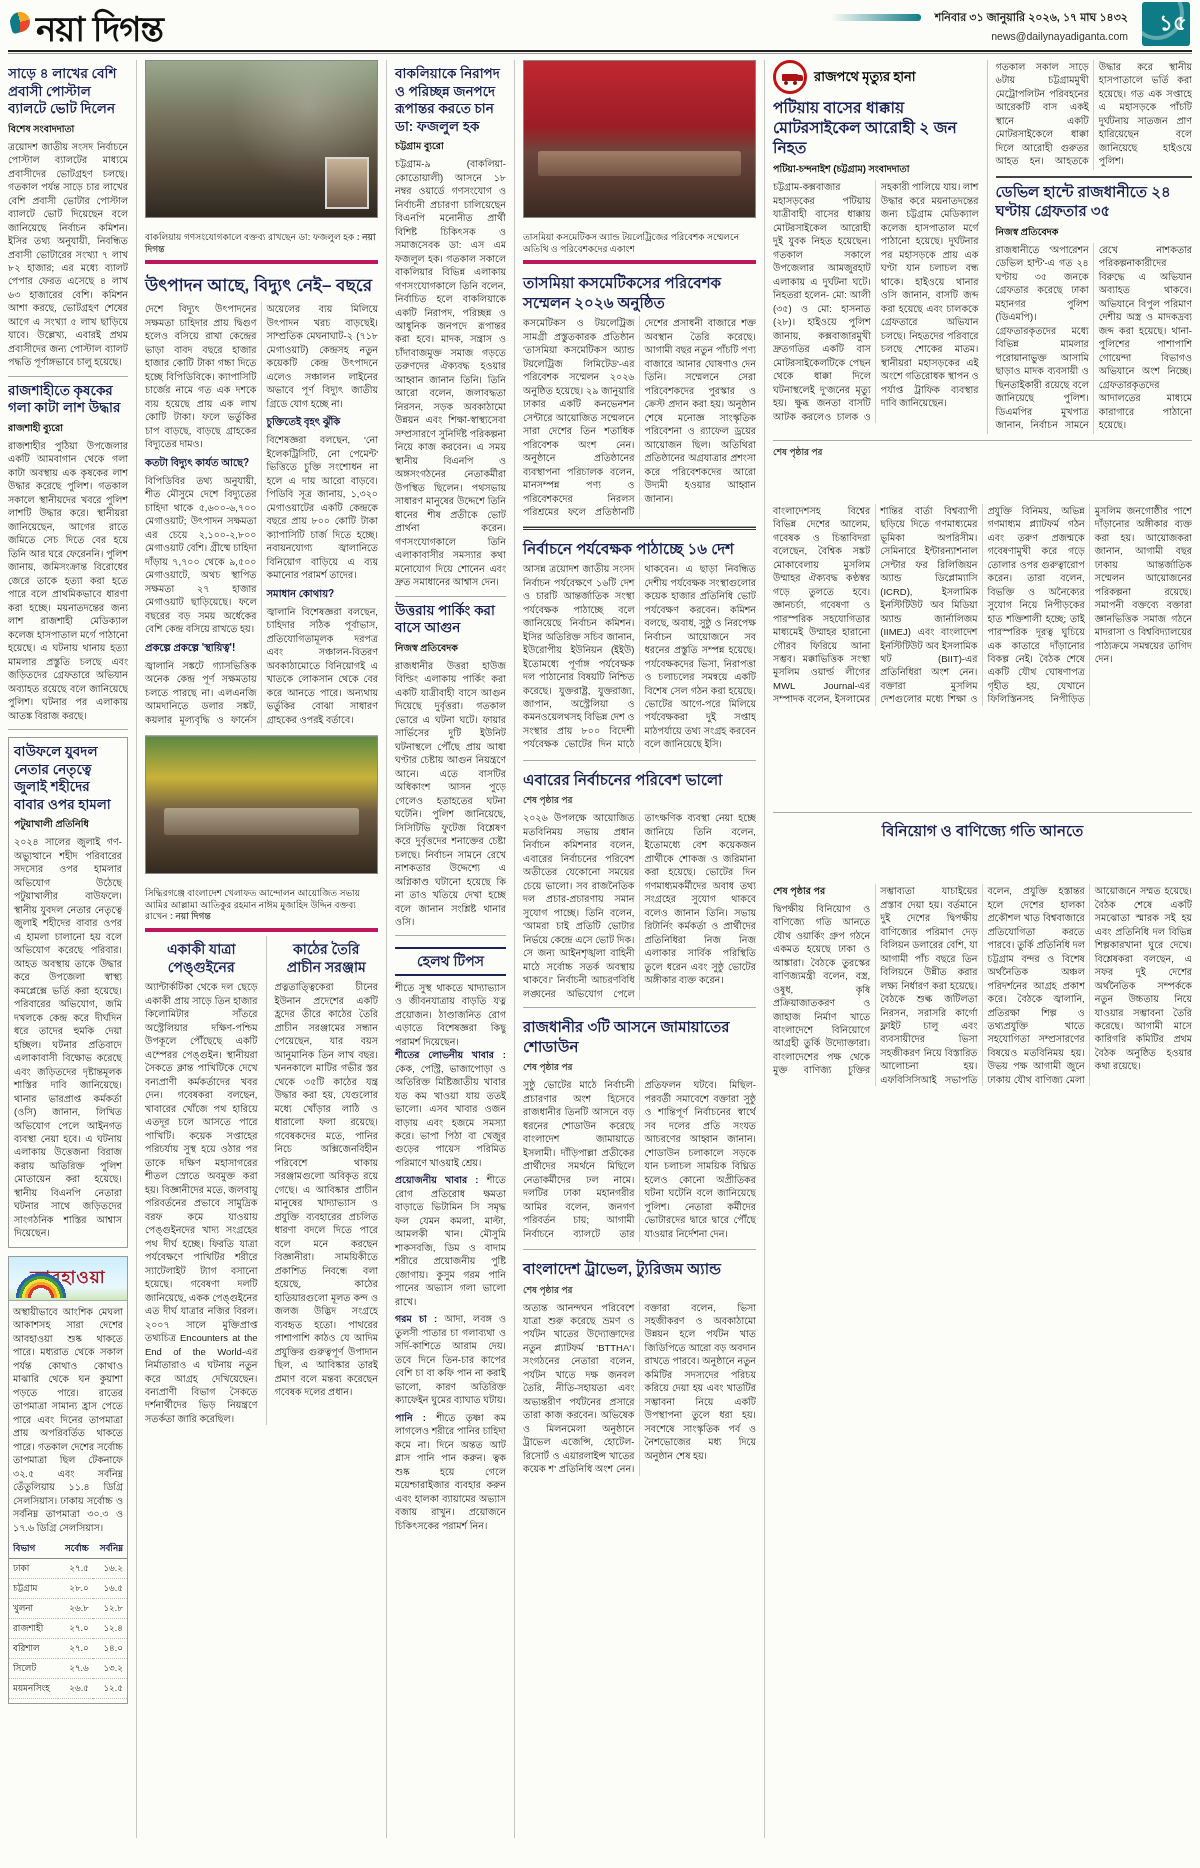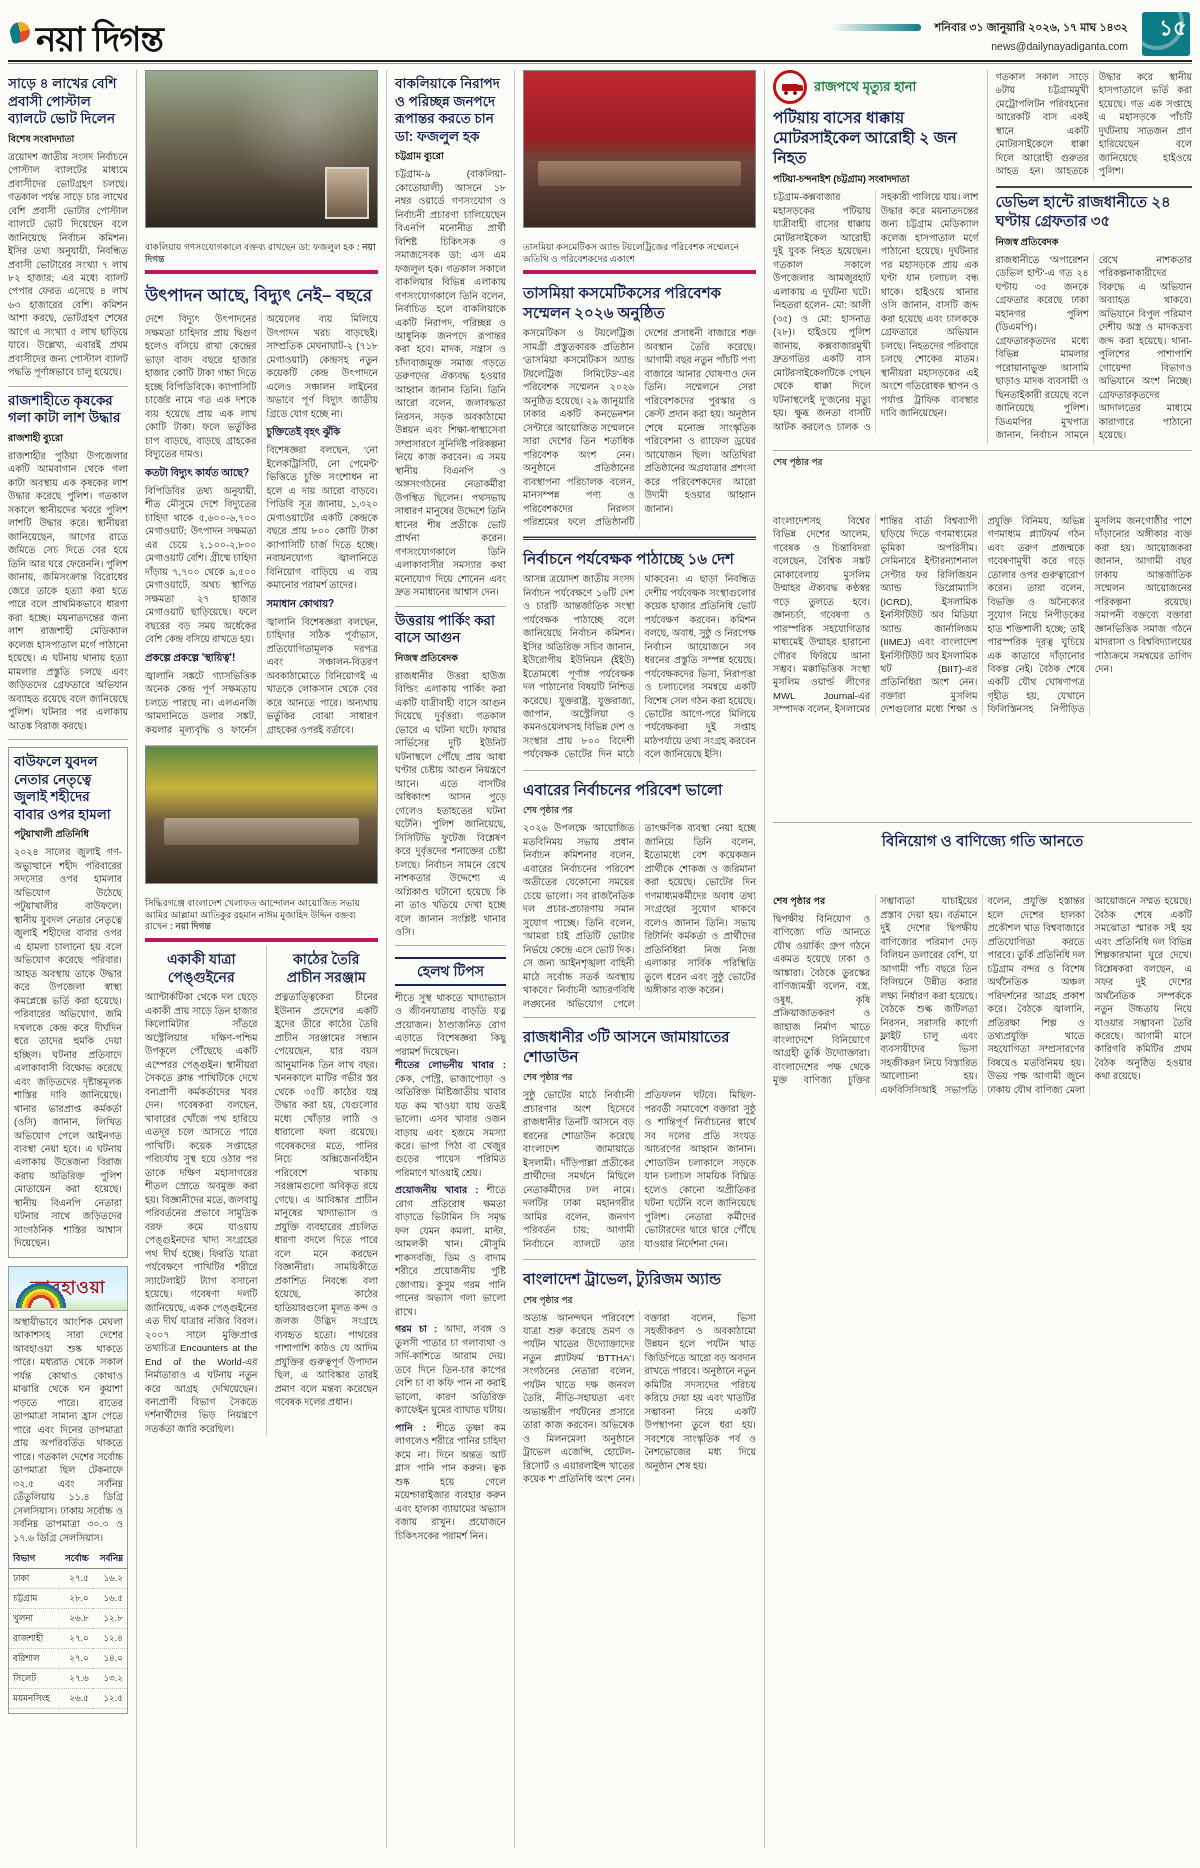--- a/index.html
+++ b/index.html
@@ -1,30 +1,30 @@
 <!DOCTYPE html>
 <html lang="bn"><head>
 <meta charset="utf-8">
 <style>
   * { margin:0; padding:0; box-sizing:border-box; }
   html,body { background:#e8e8e4; }
   body { font-family:"Liberation Sans", sans-serif; }
   .page { width:1200px; height:1868px; margin:0 auto; background:#fcfcf8; color:#1c1c1c; overflow:hidden; position:relative; }
 
   
-  .masthead { display:flex; align-items:flex-end; justify-content:space-between; padding:8px 10px 4px 10px; height:60px; }
+  .masthead { display:flex; align-items:flex-end; justify-content:space-between; padding:8px 10px 4px 10px; height:50px; }
   .logo-wrap { display:flex; align-items:flex-end; gap:6px; }
   .logo-icon { width:20px; height:20px; border-radius:50% 50% 50% 4px; background:conic-gradient(#f5a623 0 25%, #e8482b 25% 55%, #0e7c86 55% 80%, #f5d migliore 0); background:conic-gradient(#f5a623 0 25%, #e8482b 25% 55%, #0e7c86 55% 100%); transform:rotate(-15deg); margin-bottom:14px; }
   .logo-text { font-size:34px; font-weight:900; letter-spacing:-1px; color:#111; line-height:1; }
   .mast-right { display:flex; align-items:flex-end; gap:14px; }
   .date-wrap { text-align:right; padding-bottom:4px; }
   .dateline { font-size:11px; font-weight:700; color:#222; }
   .email { font-size:10.5px; color:#333; margin-top:2px; }
   .badge-swoosh { width:90px; height:7px; align-self:center; background:linear-gradient(90deg, rgba(14,124,134,0), #0e7c86); border-radius:4px; margin-bottom:14px; }
-  .page-badge { width:48px; height:44px; background:#0e7c86; color:#fff; display:flex; justify-content:center; font-size:21px; font-weight:700; border-radius:3px; position:relative; overflow:hidden;padding-left:14px; }
+  .page-badge { width:48px; height:44px; background:#0e7c86; color:#fff; display:flex; align-items:center; justify-content:center; font-size:21px; font-weight:700; border-radius:3px; position:relative; overflow:hidden;padding-left:14px; }
   .page-badge::after { content:""; position:absolute; left:-12px; top:-16px; width:46px; height:46px; border-radius:50%; border:4px solid rgba(255,255,255,.35); }
   .head-rule { border-top:2px solid #222; border-bottom:1px solid #999; height:4px; margin:0 8px; }
 
   
   .cols { display:flex; gap:8px; padding:6px 8px 8px 8px; height:1792px; overflow:hidden; align-items:stretch; }
   .band { overflow:hidden; }
   .band + .band { border-left:1px solid #c6c6c6; padding-left:8px; }
   .bandA { flex:0 0 120px; }
   .bandB { flex:0 0 242px; }
   .bandC { flex:0 0 120px; }
@@ -79,21 +79,21 @@
 
   
   .bandE-top { display:flex; gap:8px; padding-bottom:6px; border-bottom:1px solid #a9a9a9; }
   .halfL { width:calc(50% - 4px); }
   .halfR { width:calc(50% - 4px); border-left:1px solid #c6c6c6; padding-left:8px; }
   .death-badge { display:flex; align-items:center; gap:7px; margin-bottom:4px; }
   .death-icon { width:34px; height:34px; border-radius:50%; border:3px solid #c01414; display:flex; align-items:center; justify-content:center; flex:0 0 34px; }
   .truck { width:16px; height:7px; background:#b01212; border-radius:1px; position:relative; }
   .truck::before { content:""; position:absolute; right:-5px; top:1px; width:5px; height:6px; background:#b01212; border-radius:0 2px 1px 0; }
   .truck::after { content:""; position:absolute; left:2px; bottom:-4px; width:4px; height:4px; border-radius:50%; background:#7a0c0c; box-shadow:9px 0 0 #7a0c0c; }
-  .death-label { color:#15803d; font-size:13px; font-weight:800; line-height:1.15; }
+  .death-label { color:#000000; font-size:13px; font-weight:800; line-height:1.15;font-family:Liberation Serif, serif; }
   .hl-patia { color:#1a2456; font-weight:800; font-size:15.5px; line-height:1.3; margin-bottom:4px; }
   .section-rule { border-top:2px solid #444; margin:6px 0 4px; }
   .ummah, .invest { padding:4px 0 6px; }
   .ummah { border-bottom:1px solid #a9a9a9; min-height:372px; }
   .ummah .hl-md { max-width:55%; }
   .invest .hl-md { text-align:center; }
   .subrow { display:flex; gap:8px; margin-top:4px; }
   .subcol { width:calc(50% - 4px); }
   .subcol + .subcol { border-left:1px solid #c6c6c6; padding-left:8px; }
   .obs-wrap { border-top:3px double #333; border-bottom:1px solid #a9a9a9; padding:5px 0 7px; }

